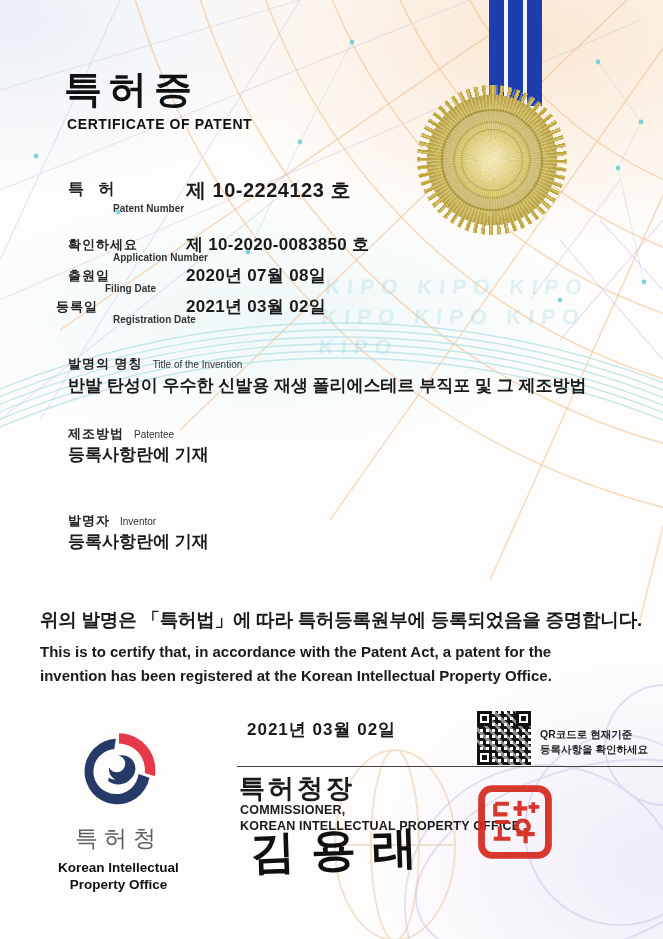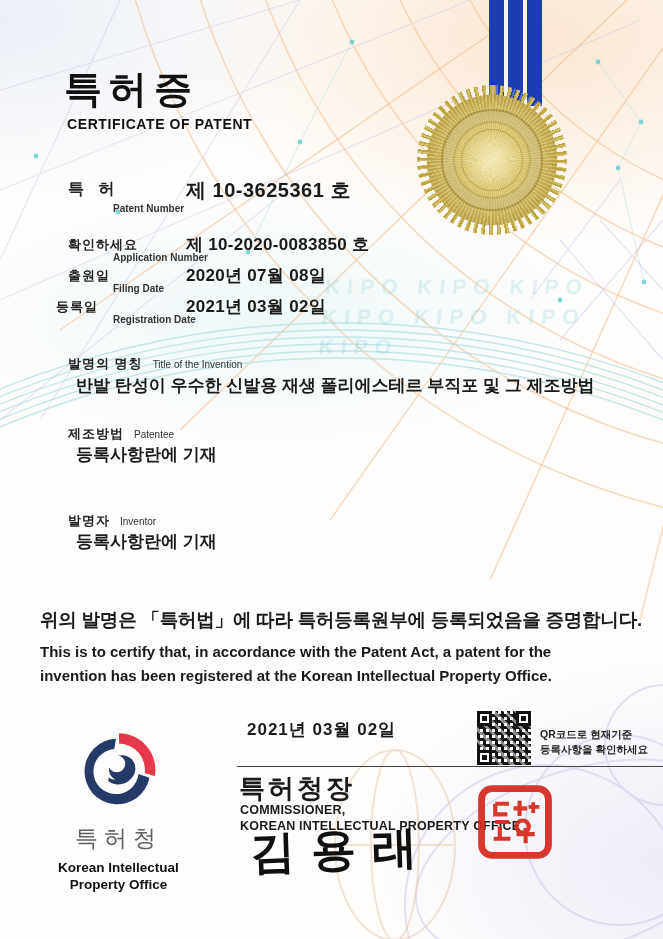--- a/index.html
+++ b/index.html
@@ -55,21 +55,21 @@
   .title-en { left:67px; top:116px; font-size:14px; font-weight:bold; letter-spacing:.6px; color:#111; }
 
   
   .lab-ko-lg { font-size:16px; font-weight:bold; letter-spacing:5px; color:#222; }
   .lab-ko    { font-size:13px; font-weight:bold; letter-spacing:1px; color:#222; }
   .lab-en    { font-size:10px; font-weight:bold; color:#333;margin-left:45px; }
   .val-lg    { font-size:20px; font-weight:bold; letter-spacing:.5px; }
   .val       { font-size:17px; font-weight:bold; letter-spacing:.3px; }
 
   .inline-label .lab-en { margin-left:10px; font-weight:normal; }
-  .value-strong { font-size:17px; font-weight:bold;margin-left:8px; }
+  .value-strong { font-size:17px; font-weight:bold; }
 
   
   .cert-ko { left:40px; top:607px; width:605px; font-size:18.5px; font-weight:bold; letter-spacing:-0.2px; }
   .cert-en { left:40px; top:640px; width:580px; font-size:15px; font-weight:bold; line-height:23.5px; }
 
   
   .issue-date { left:247px; top:718px; font-size:17px; font-weight:600; letter-spacing:1px; }
   .qr {
     left:477px; top:711px; width:54px; height:54px; background-color:#fff;
     background-image:
@@ -181,28 +181,28 @@
   <div class="watermark"><span>KIPO KIPO KIPO</span><br><span>KIPO KIPO KIPO KIPO</span></div>
 
   <div class="abs ribbon"></div>
   <div class="abs medal"></div>
 
   <div class="abs title-ko">특허증</div>
   <div class="abs title-en">CERTIFICATE OF PATENT</div>
 
   <div class="abs lab-ko-lg" style="left:68px; top:179px;">특 허</div>
   <div class="abs lab-en" style="left:68px; top:203px;">Patent Number</div>
-  <div class="abs val-lg" style="left:186px; top:177px;">제 10-3625361 호</div>
+  <div class="abs val-lg" style="left:186px; top:177px;">제 10-2224123 호</div>
 
   <div class="abs lab-ko" style="left:68px; top:236px;">확인하세요</div>
   <div class="abs lab-en" style="left:68px; top:252px;text-align:center;">Application Number</div>
   <div class="abs val" style="left:186px; top:233px;">제 10-2020-0083850 호</div>
 
   <div class="abs lab-ko" style="left:68px; top:267px;">출원일</div>
-  <div class="abs lab-en" style="left:68px; top:283px;">Filing Date</div>
+  <div class="abs lab-en" style="left:60px; top:283px;">Filing Date</div>
   <div class="abs val" style="left:186px; top:264px;">2020년 07월 08일</div>
 
   <div class="abs lab-ko" style="left:56px; top:298px;">등록일</div>
   <div class="abs lab-en" style="left:68px; top:314px;">Registration Date</div>
   <div class="abs val" style="left:186px; top:295px;">2021년 03월 02일</div>
 
   <div class="abs inline-label" style="left:68px; top:354px;">
     <span class="lab-ko">발명의 명칭</span><span class="lab-en">Title of the Invention</span>
   </div>
   <div class="abs value-strong" style="left:68px; top:374px; width:560px;">반발 탄성이 우수한 신발용 재생 폴리에스테르 부직포 및 그 제조방법</div>

